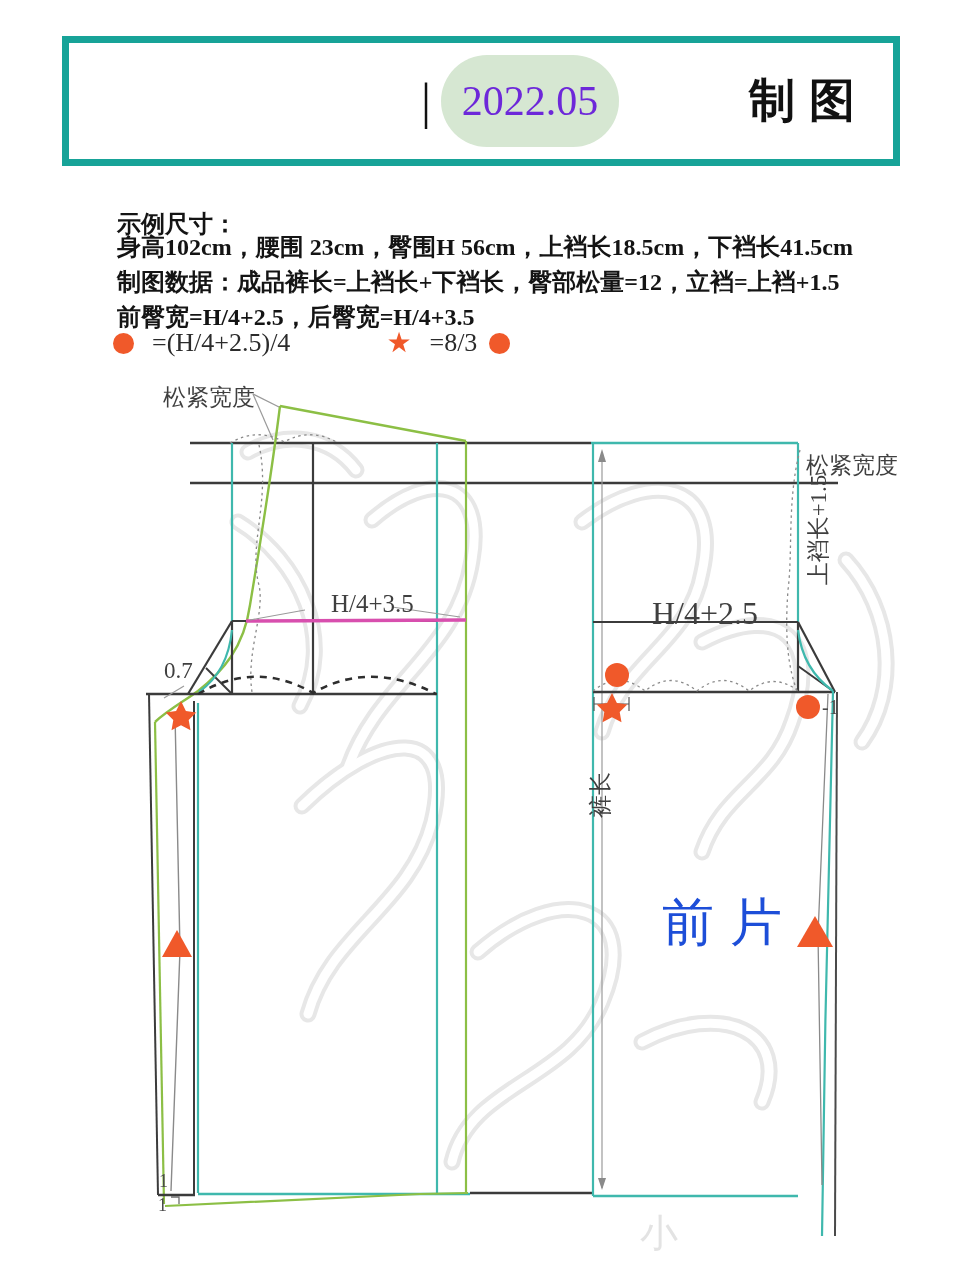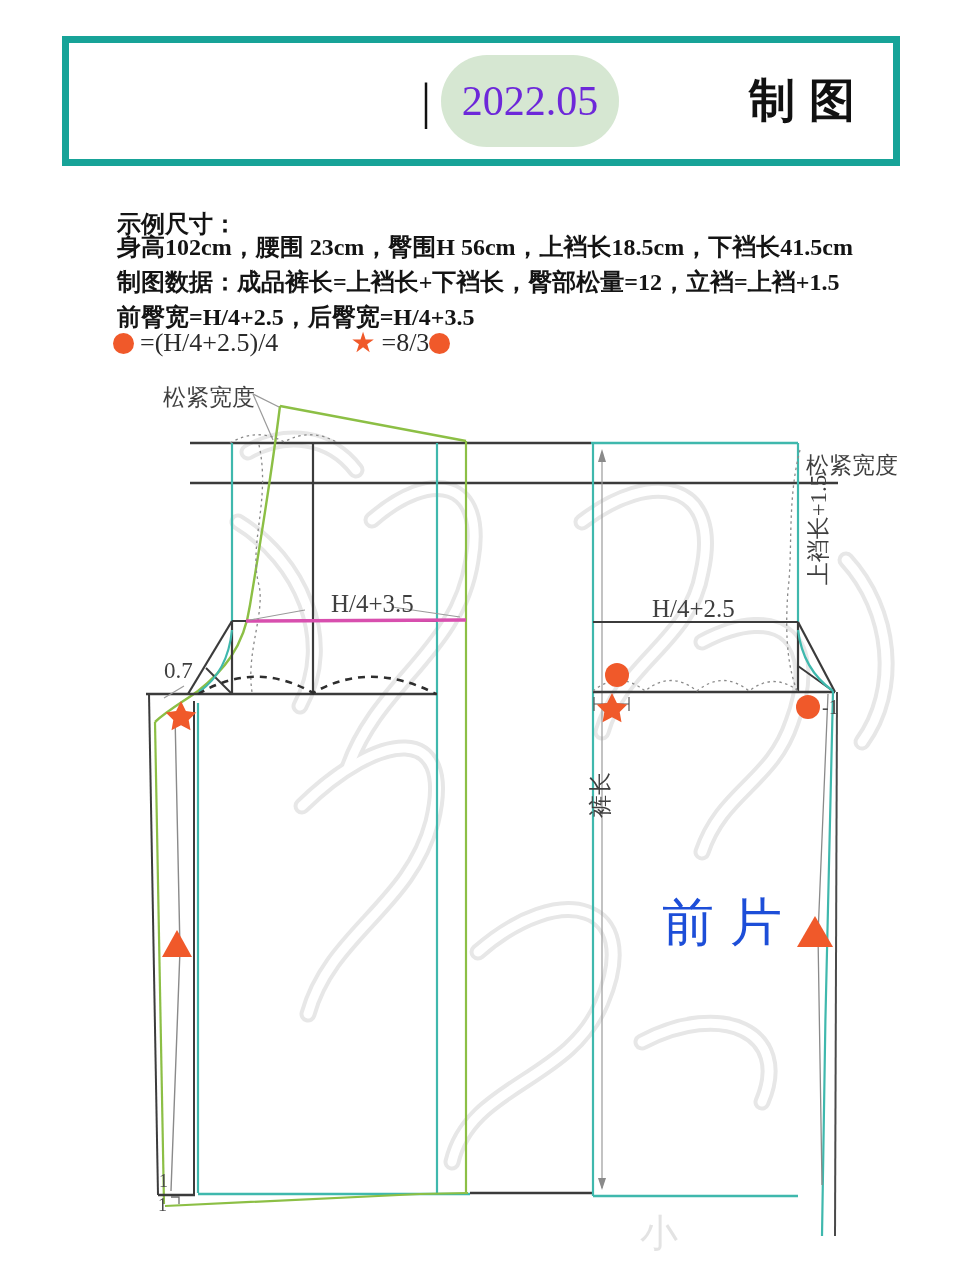--- a/index.html
+++ b/index.html
@@ -20,21 +20,21 @@
                align-items:center;justify-content:center;}
   .header-date{font-size:42px;color:#6d28d9;font-family:Liberation Serif, serif;}
   .header-right{position:absolute;right:24px;top:50%;transform:translateY(-50%);
                 font-size:46px;font-weight:700;color:#111;letter-spacing:14px;text-align:center;}
 
   
   .spec{font-size:24px;font-weight:600;color:#141414;}
 
   
   .legend-row{position:absolute;left:113px;top:326px;height:34px;display:flex;
-              align-items:center;z-index:2;}
+              align-items:center;z-index:2;gap:12px;}
   .legend-dot{width:21px;height:21px;border-radius:50%;background:#f0592a;display:inline-block;}
   .legend-star{color:#f0592a;font-size:28px;line-height:20px;font-family:"DejaVu Sans",sans-serif;}
   .legend-text{font-size:26px;color:#2b2b2b;margin:0 6px;}
   .legend-gap{width:66px;}
 
   
   .dlab{font-size:23px;color:#3f3f3f;}
   .rot{transform:translate(-50%,-50%) rotate(-90deg);transform-origin:center;}
   .front-piece{font-size:52px;color:#1d4ed8;letter-spacing:16px;}
   .small-num{font-size:20px;color:#4a4a4a;}
@@ -170,21 +170,21 @@
     <polygon points="612,693 616.9,703 627.3,704.4 619.7,711.9 621.5,722.3 612,717.3 602.5,722.3 604.3,711.9 596.7,704.4 607.1,703" fill="#f0592a"></polygon>
     <polygon points="181,701 185.9,711 196.3,712.4 188.7,719.9 190.5,730.3 181,725.3 171.5,730.3 173.3,719.9 165.7,712.4 176.1,711" fill="#f0592a"></polygon>
     <polygon points="177,930 192,957 162,957" fill="#f0592a"></polygon>
     <polygon points="815,916 833,947 797,947" fill="#f0592a"></polygon>
   </svg>
 
   <div class="lbl dlab" style="left:163px;top:382px;">松紧宽度</div>
   <div class="lbl dlab" style="left:806px;top:450px;">松紧宽度</div>
   <div class="lbl dlab rot" style="left:818px;top:530px;">上裆长+1.5</div>
   <div class="lbl dlab" style="left:306px;top:590px;font-size:25px;margin-left:25px;">H/4+3.5</div>
-  <div class="lbl dlab" style="left:652px;top:595px;font-size:25px;">H/4+2.5</div>
+  <div class="lbl dlab" style="left:652px;top:595px;font-size:32px;">H/4+2.5</div>
   <div class="lbl dlab" style="left:164px;top:658px;">0.7</div>
   <div class="lbl dlab rot" style="left:600px;top:795px;">裤长</div>
   <div class="lbl front-piece" style="left:662px;top:888px;">前片</div>
   <div class="lbl small-num" style="left:822px;top:696px;">-1</div>
   <div class="lbl small-num" style="left:159px;top:1171px;font-size:18px;">1</div>
   <div class="lbl small-num" style="left:158px;top:1195px;font-size:18px;">1</div>
   <div class="lbl" style="left:640px;top:1208px;font-size:38px;color:#e3e3e3;">小</div>
 
 </div>
 

